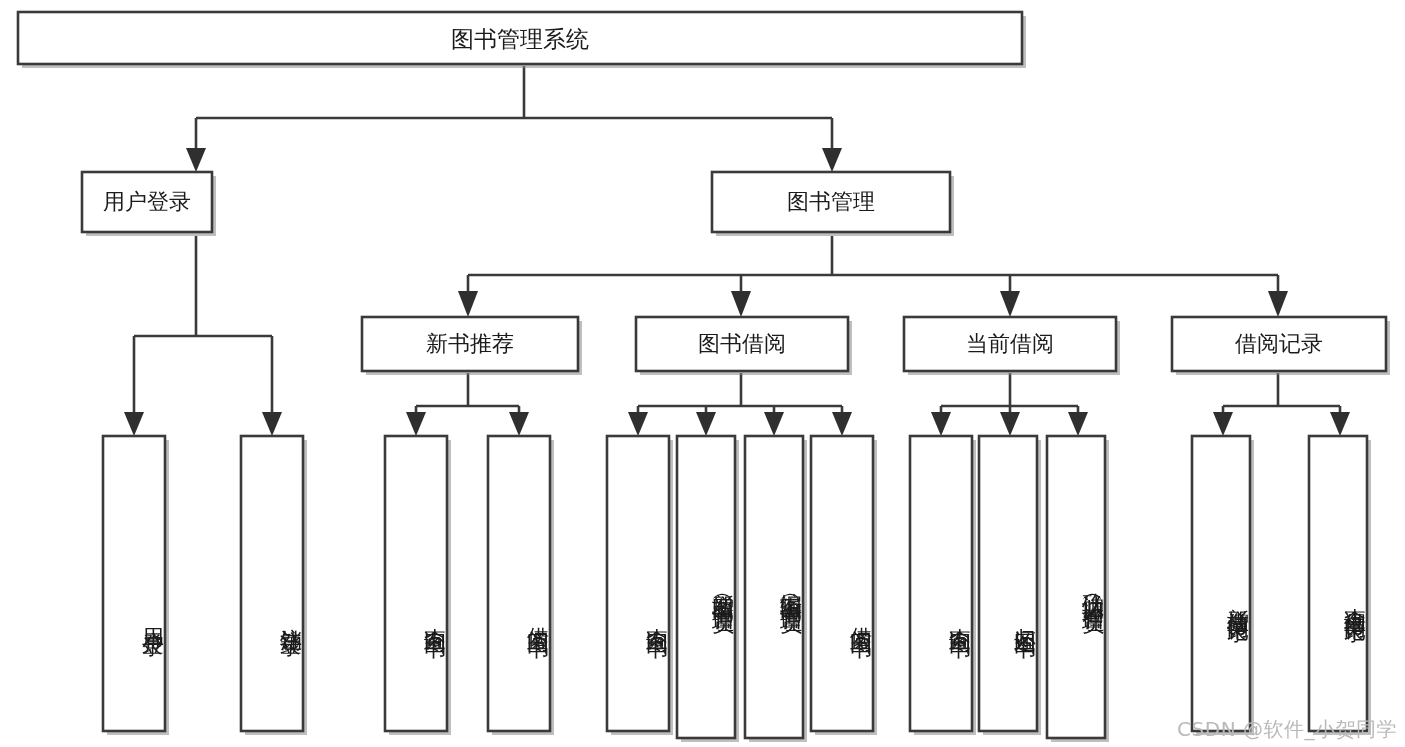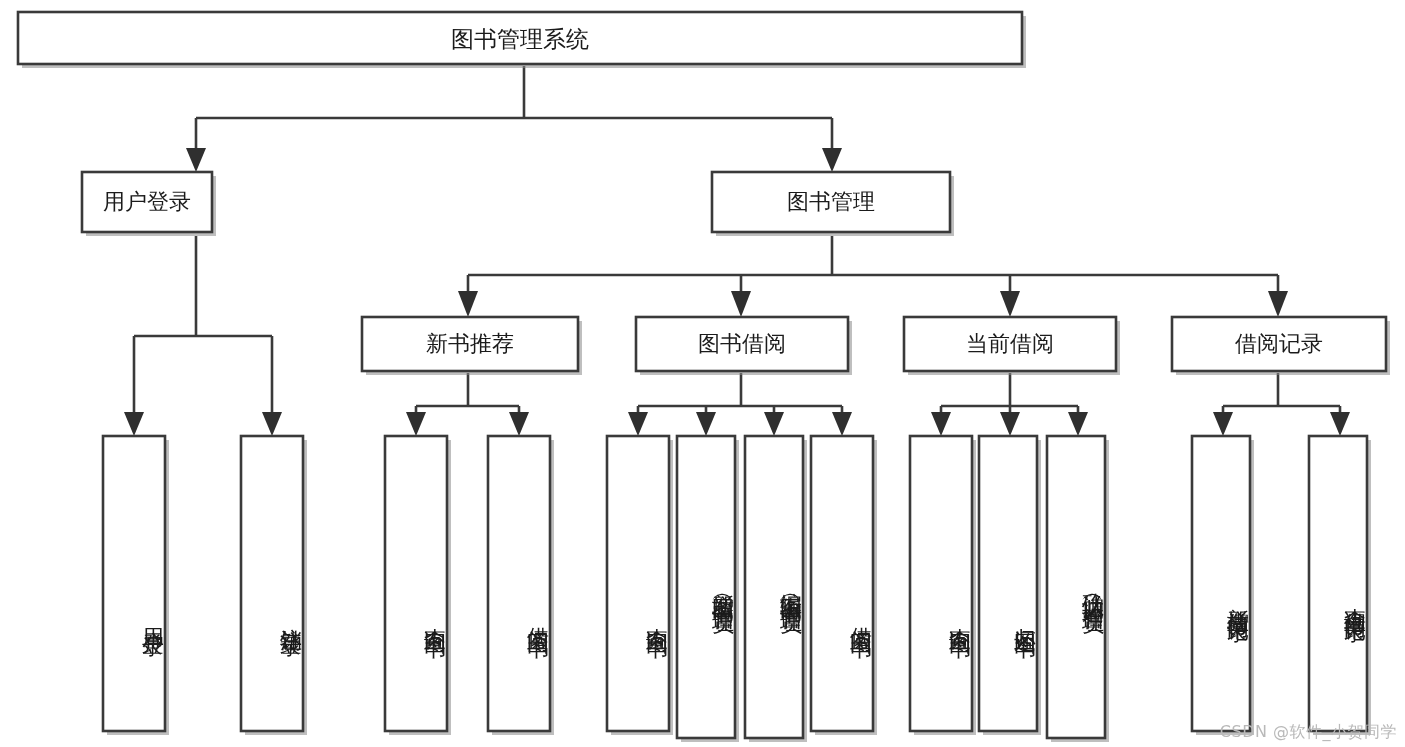--- a/index.html
+++ b/index.html
@@ -38,21 +38,21 @@
     display:flex;
     align-items:flex-start;
     justify-content:center;
     pointer-events:none;
     white-space:pre;
   }
   #watermark{
     position:absolute;
     right:8px;bottom:4px;
     font-family:"DejaVu Sans","Liberation Sans",sans-serif;
-    font-size:16px;
+    font-size:20px;
     color:#b9b9b9;
     letter-spacing:.5px;
     white-space:pre;
   }
 </style>
 </head>
 <body>
 
 <div id="diagram-root">
 

